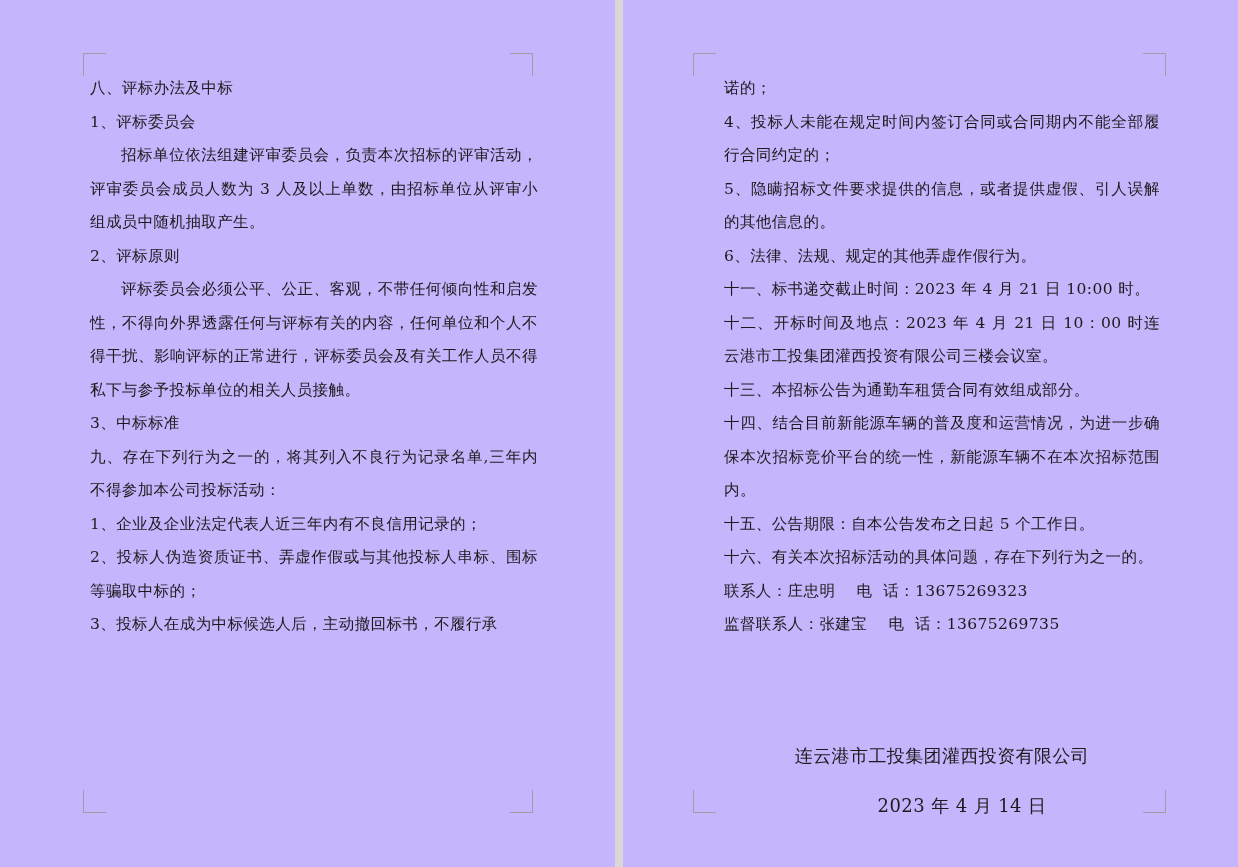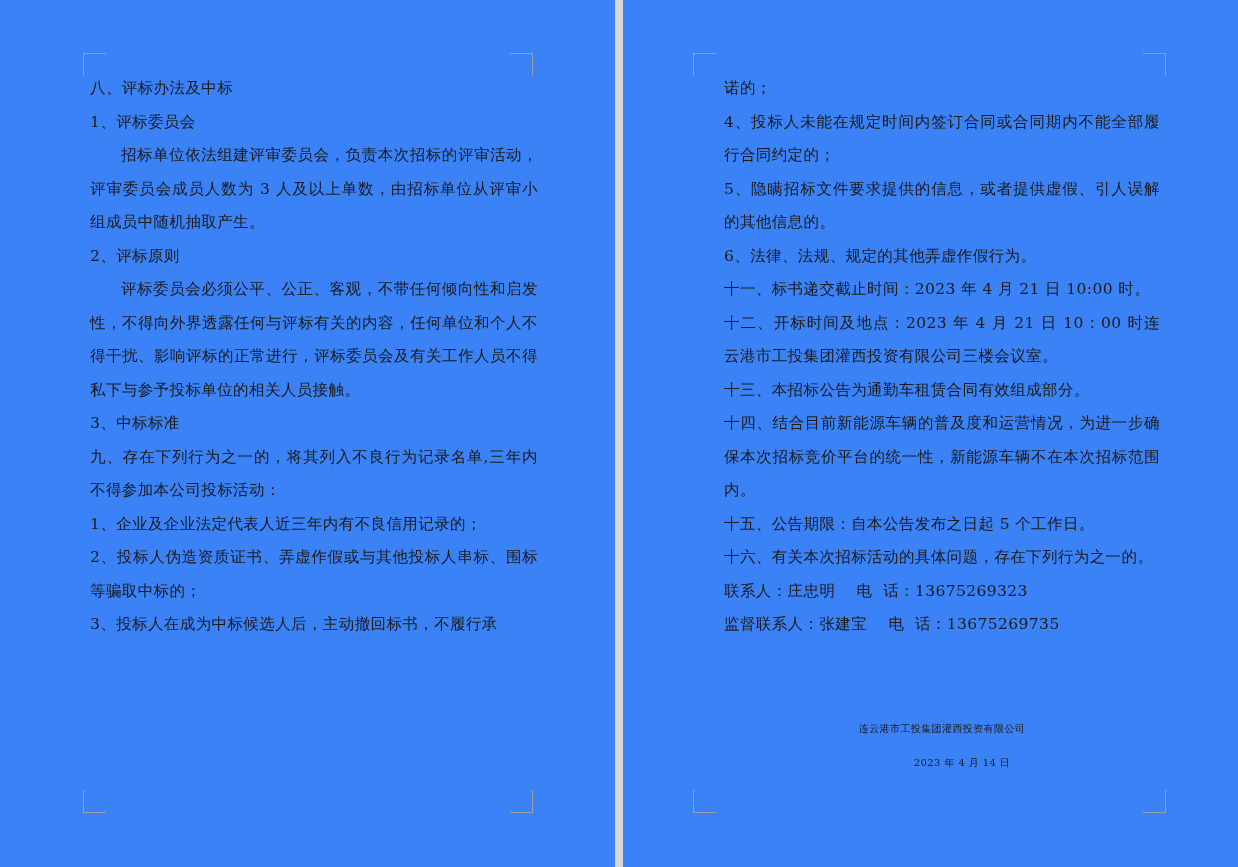--- a/index.html
+++ b/index.html
@@ -14,21 +14,21 @@
   }
   .viewer {
     position: relative;
     width: 1238px;
     height: 867px;
     display: flex;
     flex-direction: row;
   }
   .page {
     position: relative;
-    background: #3b82f6;
+    background: #c4b5fd;
     height: 867px;
     box-sizing: border-box;
     overflow: hidden;
   }
   .page-left {
     width: 615px;
   }
   .page-gap {
     width: 8px;
     background: #d8d8d8;
@@ -83,28 +83,28 @@
   p {
     margin: 0;
     padding: 0;
     white-space: pre-wrap;
   }
   p.indent { text-indent: 2em; }
   .sign-block {
     position: absolute;
     left: 101px;
     width: 436px;
-    top: 712px;
-    font-size: 10px;
+    top: 739px;
+    font-size: 18px;
     line-height: 33.5px;
     color: #1b1b1b;
     letter-spacing: 0.4px;
   }
   .sign-line { text-align: center; }
-  .sign-date { text-align: center; padding-left: 40px; }
+  .sign-date { text-align: center; padding-left: 40px; margin-top: 16px; }
 </style>
 </head>
 <body>
 
 <div class="viewer">
 
   <div class="page page-left">
     <div class="mark tl"></div>
     <div class="mark tr"></div>
     <div class="mark bl"></div>

